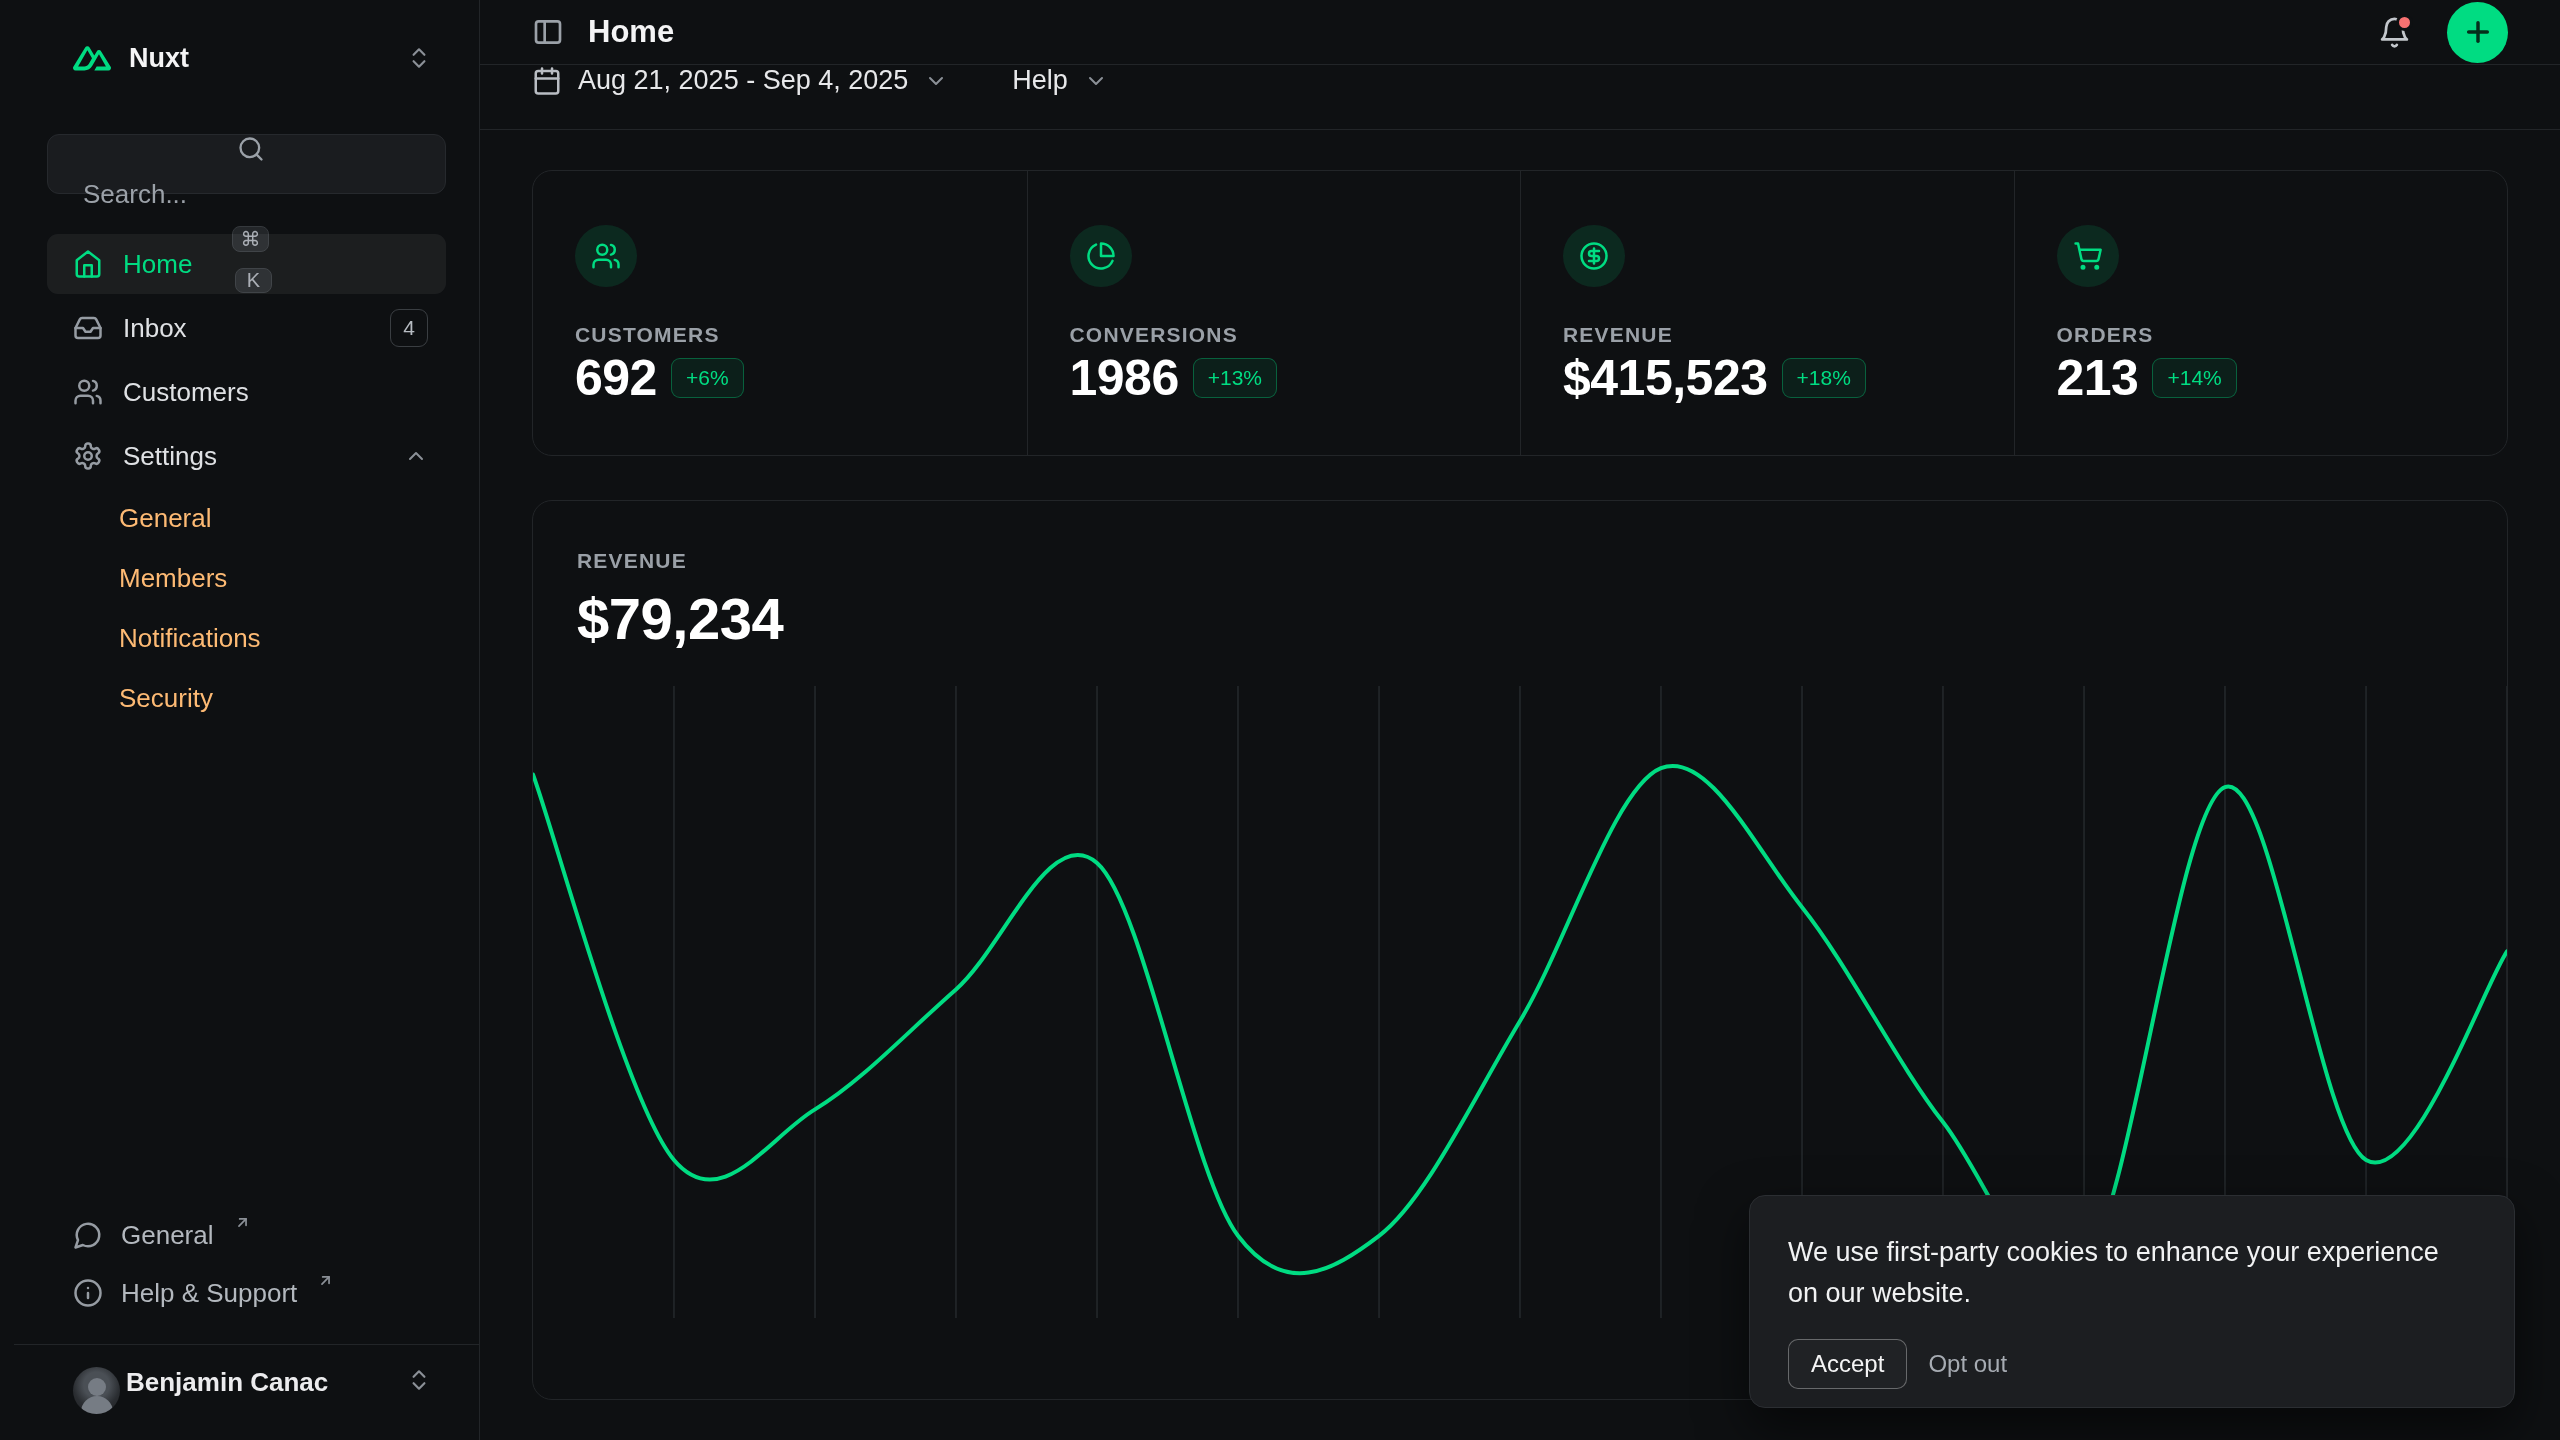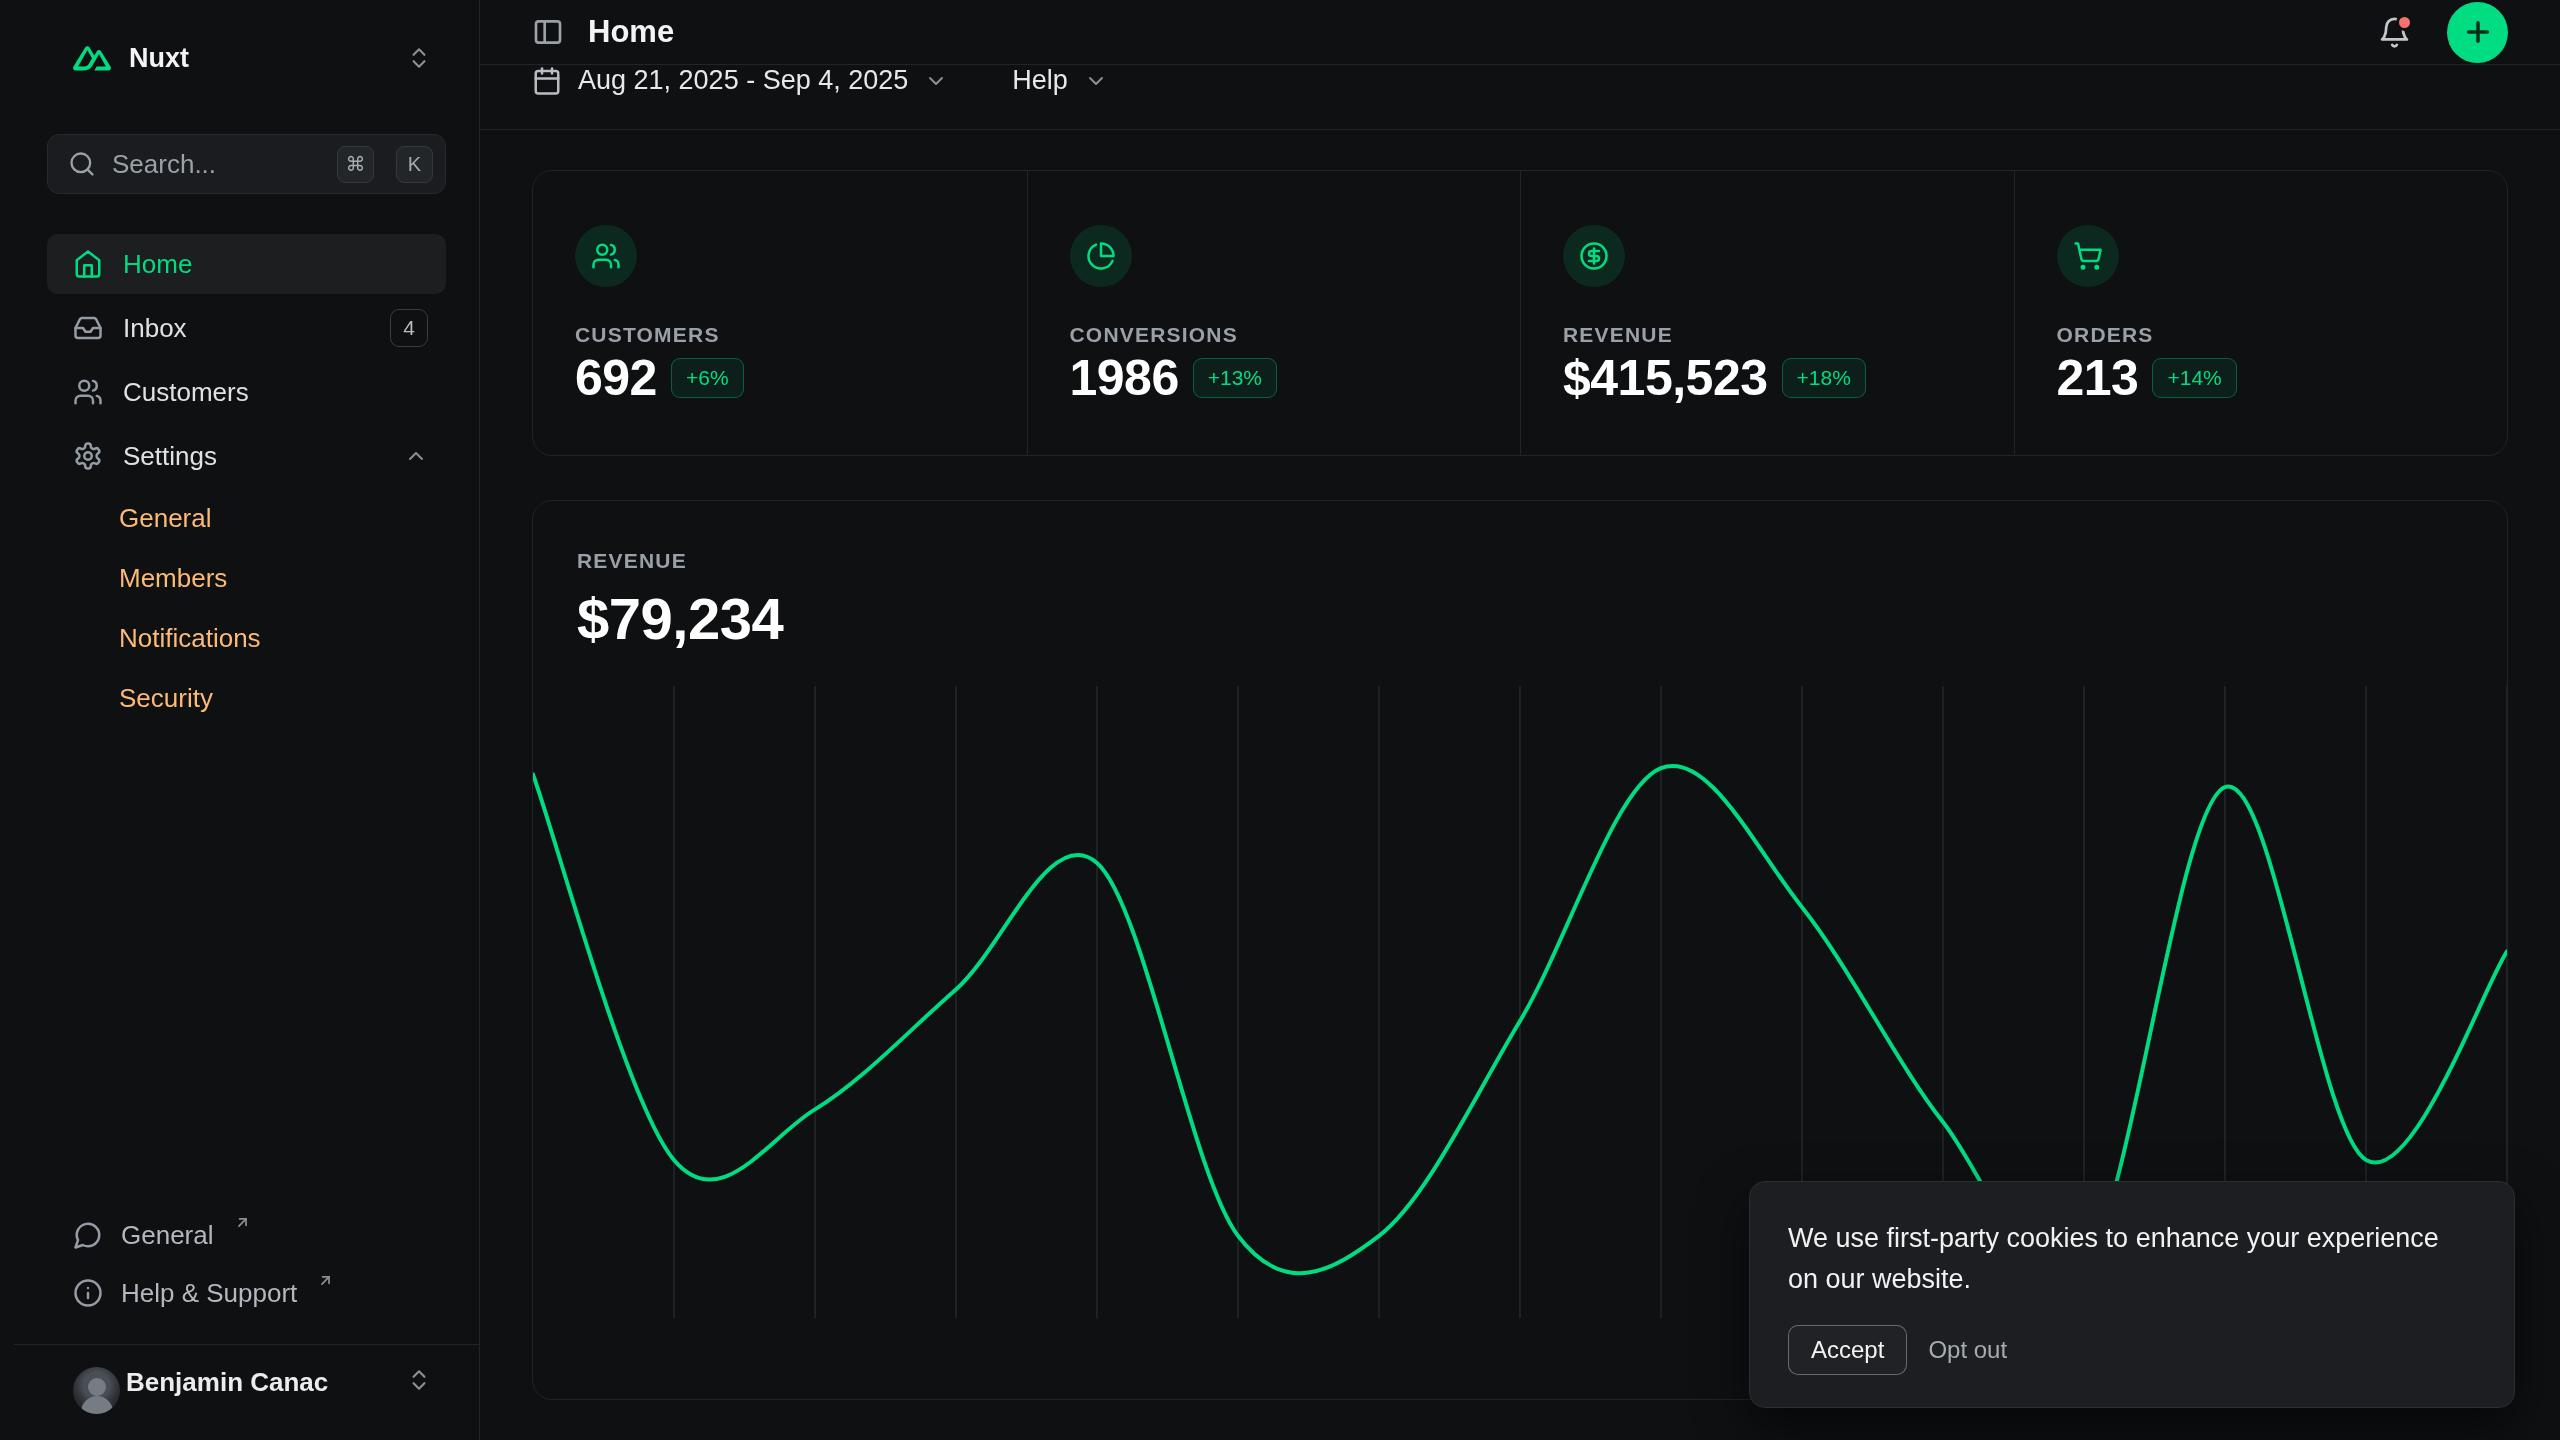--- a/index.html
+++ b/index.html
@@ -22,21 +22,21 @@
     height:64px; display:flex; align-items:center; gap:18px;
     padding:0 14px 0 26px; border-radius:12px; cursor:pointer; margin-bottom:44px;
   }
   .workspace-name { font-size:27px; font-weight:700; color:#f4f4f5; }
   .workspace-row .chev { margin-left:auto; color:#8b9097; }
 
   .search-box {
     height:60px; border-radius:12px; background:#1a1c1f;
     border:1px solid #26292d;
     display:flex; align-items:center; gap:16px; padding:0 12px 0 20px;
-    margin-bottom:40px; cursor:text;
+    margin-bottom:40px; cursor:text;flex-direction:column;
   }
   .search-box input {
     background:transparent; border:none; outline:none; flex:1;
     font-family:inherit; font-size:26px; color:#e4e4e7; min-width:0;
   }
   .search-box input::placeholder { color:#9ba1a8; }
   .kbd {
     width:37px; height:37px; border-radius:8px; background:#232629;
     border:1px solid #35393d; color:#a6abb2; font-size:20px;
     display:flex; align-items:center; justify-content:center;
@@ -155,21 +155,21 @@
   .revenue-head { padding:48px 44px 0 44px; }
   .revenue-label { font-size:21px; letter-spacing:1.2px; color:#9aa0a7; font-weight:600; }
   .revenue-value { margin-top:12px; font-size:58px; font-weight:700; color:#ffffff; letter-spacing:-0.5px; }
   .chart-wrap { margin-top:34px; }
   .chart-wrap svg { width:100%; height:632px; }
 
   
   .cookie-toast {
     position:fixed; right:45px; bottom:32px; width:766px;
     background:#1c1e21; border:1px solid #2b2e32; border-radius:16px;
-    padding:36px 38px 32px 38px;
+    padding:36px 38px 18px 38px;
     box-shadow:0 20px 50px rgba(0,0,0,0.55);
     z-index:10;
   }
   .cookie-msg { font-size:27px; line-height:1.5; color:#f1f2f3; }
   .cookie-actions { margin-top:26px; display:flex; align-items:center; gap:21px; }
   .accept-btn {
     font-family:inherit; font-size:24px; color:#f4f4f5;
     background:rgba(255,255,255,0.02); border:1px solid rgba(255,255,255,0.32);
     border-radius:10px; padding:10px 22px; cursor:pointer;
   }

